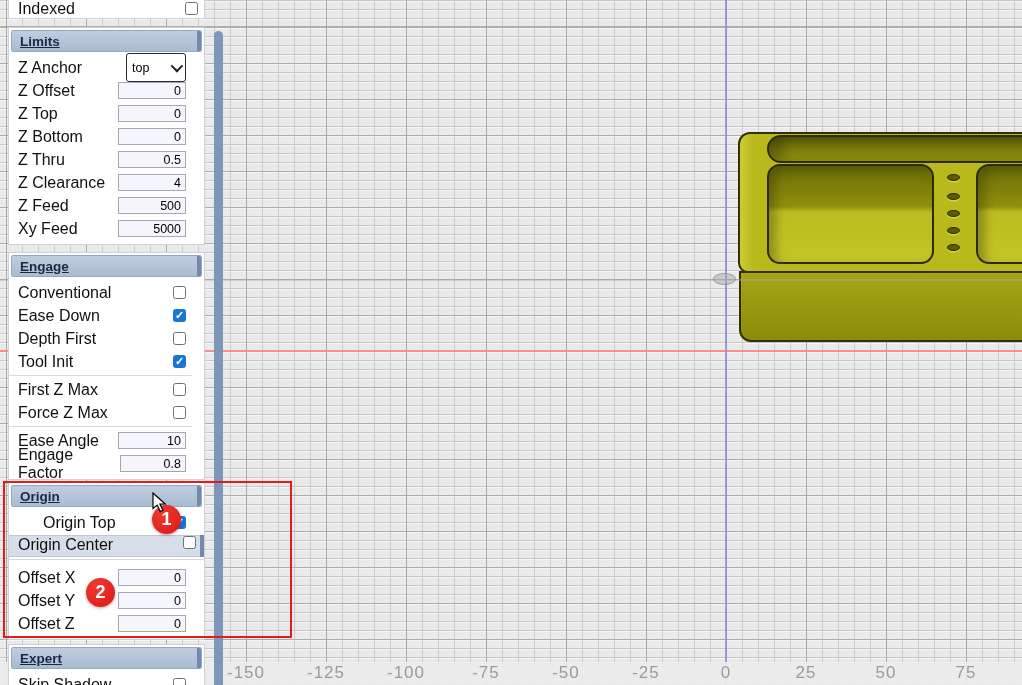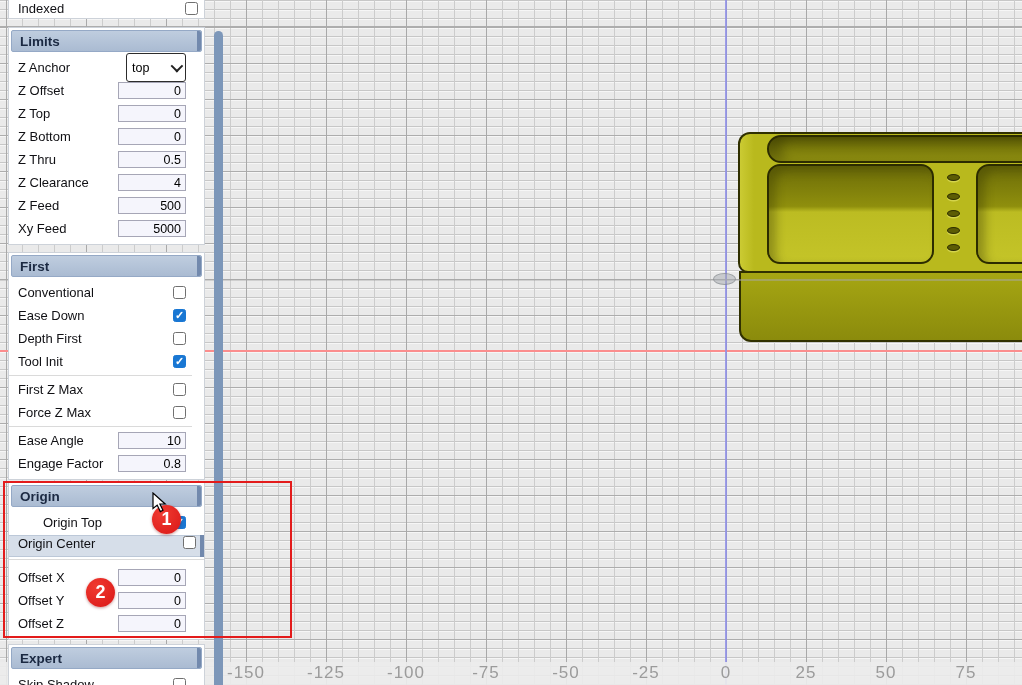--- a/index.html
+++ b/index.html
@@ -80,28 +80,28 @@
   .box{
     position:absolute; left:8px; width:197px; z-index:10;
     background:#ffffff; border:1px solid #cdd2d9; box-sizing:border-box;
     padding:2px 0;
   }
   .hdr{
     position:relative; height:22px; margin:0 2px 0 2px;
     background:linear-gradient(#bfcddf,#aabbd2);
     border:1px solid #95a9c6; box-sizing:border-box; border-radius:2px;
     display:flex; align-items:center; padding-left:8px;
-    font-size:13.5px; font-weight:600; color:#1b2942;
+    font-size:13.5px; font-weight:600; color:#1b2942;text-decoration:underline;
   }
   .hdr::after{content:""; position:absolute; right:0; top:0; bottom:0; width:4px;
     background:#7289ad; border-radius:0 2px 2px 0;}
   .rows{padding:4px 12px 2px 0;}
   .row{height:23px; display:flex; align-items:center; justify-content:space-between;
     padding:0 6px 0 9px;}
-  .lbl{font-size:13px; color:#101014;}
+  .lbl{font-size:16px; color:#101014;}
   .field{
     width:68px; height:17px; line-height:16px; box-sizing:border-box;
     background:#f5f5fc; border:1px solid #a6a6b6;
     font-size:12.5px; color:#000; text-align:right; padding:0 4px;
   }
   .select{
     width:60px; height:29px; box-sizing:border-box; background:#fff;
     border:1.5px solid #2c2c2c; border-radius:3px;
     display:flex; align-items:center; justify-content:space-between;
     font-size:12.5px; color:#000; padding:0 5px;
@@ -226,21 +226,21 @@
         </div>
       <div class="row">
           <span class="lbl">Xy Feed</span>
           <span class="field">5000</span>
         </div>
     </div>
   </div>
 
   <div class="box" style="top:252px;">
     <div class="hdr">
-      <span>First</span>
+      <span>Engage</span>
     </div>
     <div class="rows">
       <div class="row">
           <span class="lbl">Conventional</span>
           <span class="cb"></span>
         </div>
       <div class="row">
           <span class="lbl">Ease Down</span>
           <span class="cb checked"></span>
         </div>

